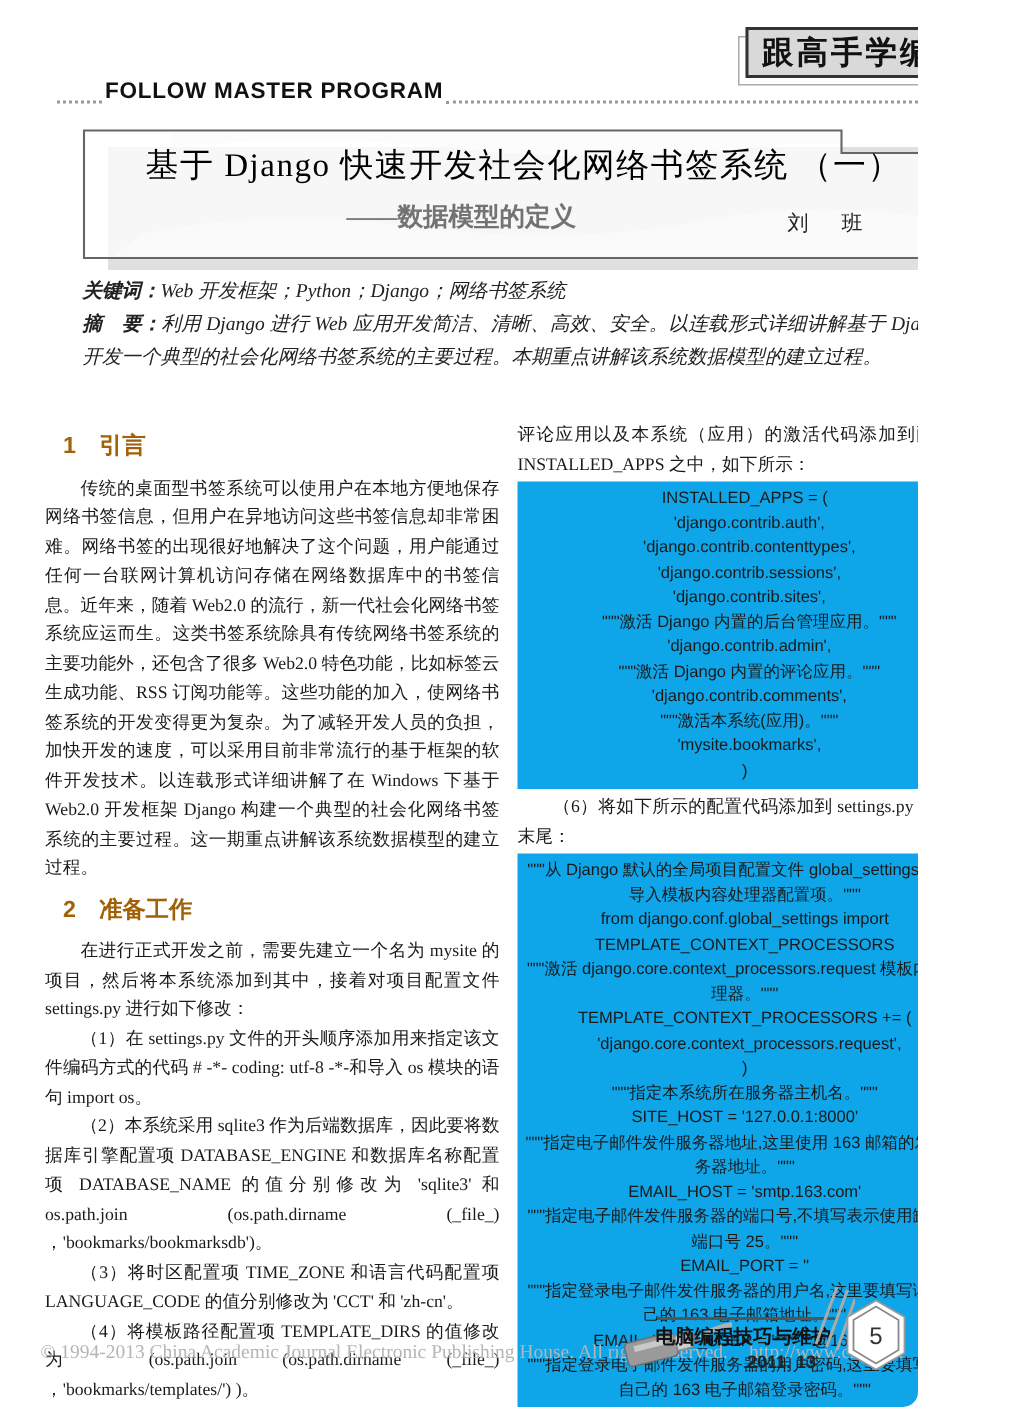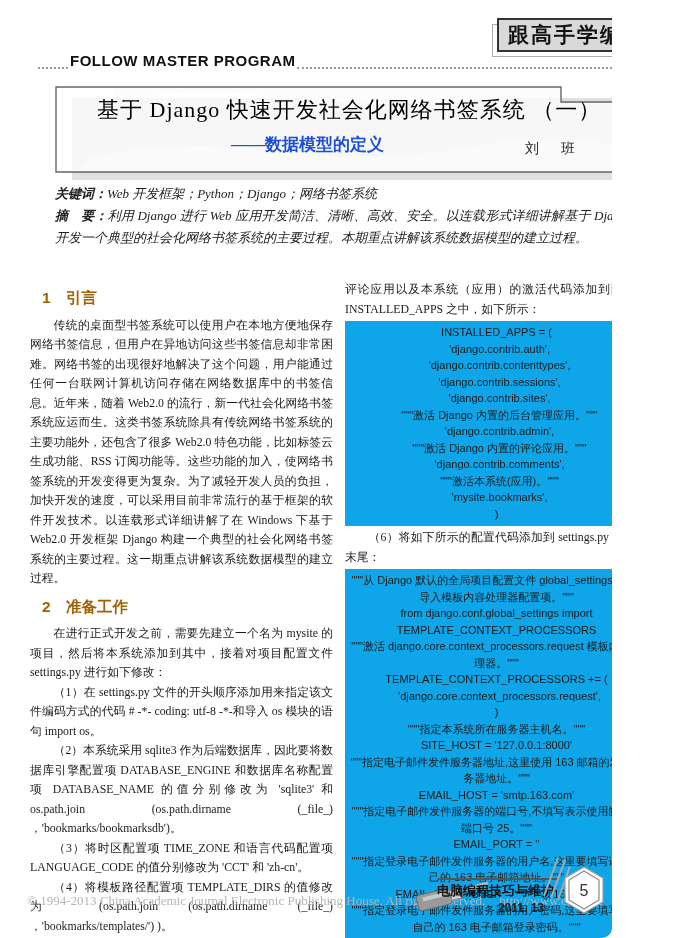--- a/index.html
+++ b/index.html
@@ -21,21 +21,21 @@
   .eyebrow-text{font-family:"Liberation Sans","DejaVu Sans",sans-serif;font-weight:bold;
         font-size:15px;letter-spacing:.5px;color:#111;margin:0 2px;}
 
   
   .banner-shadow{position:absolute;left:72px;top:98px;width:576px;height:82px;background:#e0e0e0;}
   .banner{position:absolute;left:55px;top:86px;width:595px;height:90px;}
   .banner svg{position:absolute;left:0;top:0;}
   .banner .title{position:absolute;left:15px;top:9px;width:480px;font-size:22px;color:#000000;
         letter-spacing:1px;white-space:nowrap;margin-left:27px;}
   .banner .subtitle{position:absolute;left:0;top:47px;width:505px;text-align:center;
-        font-size:17px;font-weight:bold;color:#1d4ed8;}
+        font-size:17px;font-weight:bold;color:#737373;}
   .banner .author{position:absolute;left:470px;top:54px;font-size:14px;color:#222;letter-spacing:4px;}
 
   
   .abstract{position:absolute;left:55px;top:183px;width:578px;font-size:13px;line-height:22px;
         text-align:justify;font-style:italic;color:#222;}
   .abstract .lbl{font-weight:bold;}
   .abstract p{margin:0;}
 
   
   .columns{position:absolute;left:30px;top:280px;width:618px;display:flex;gap:12px;}

